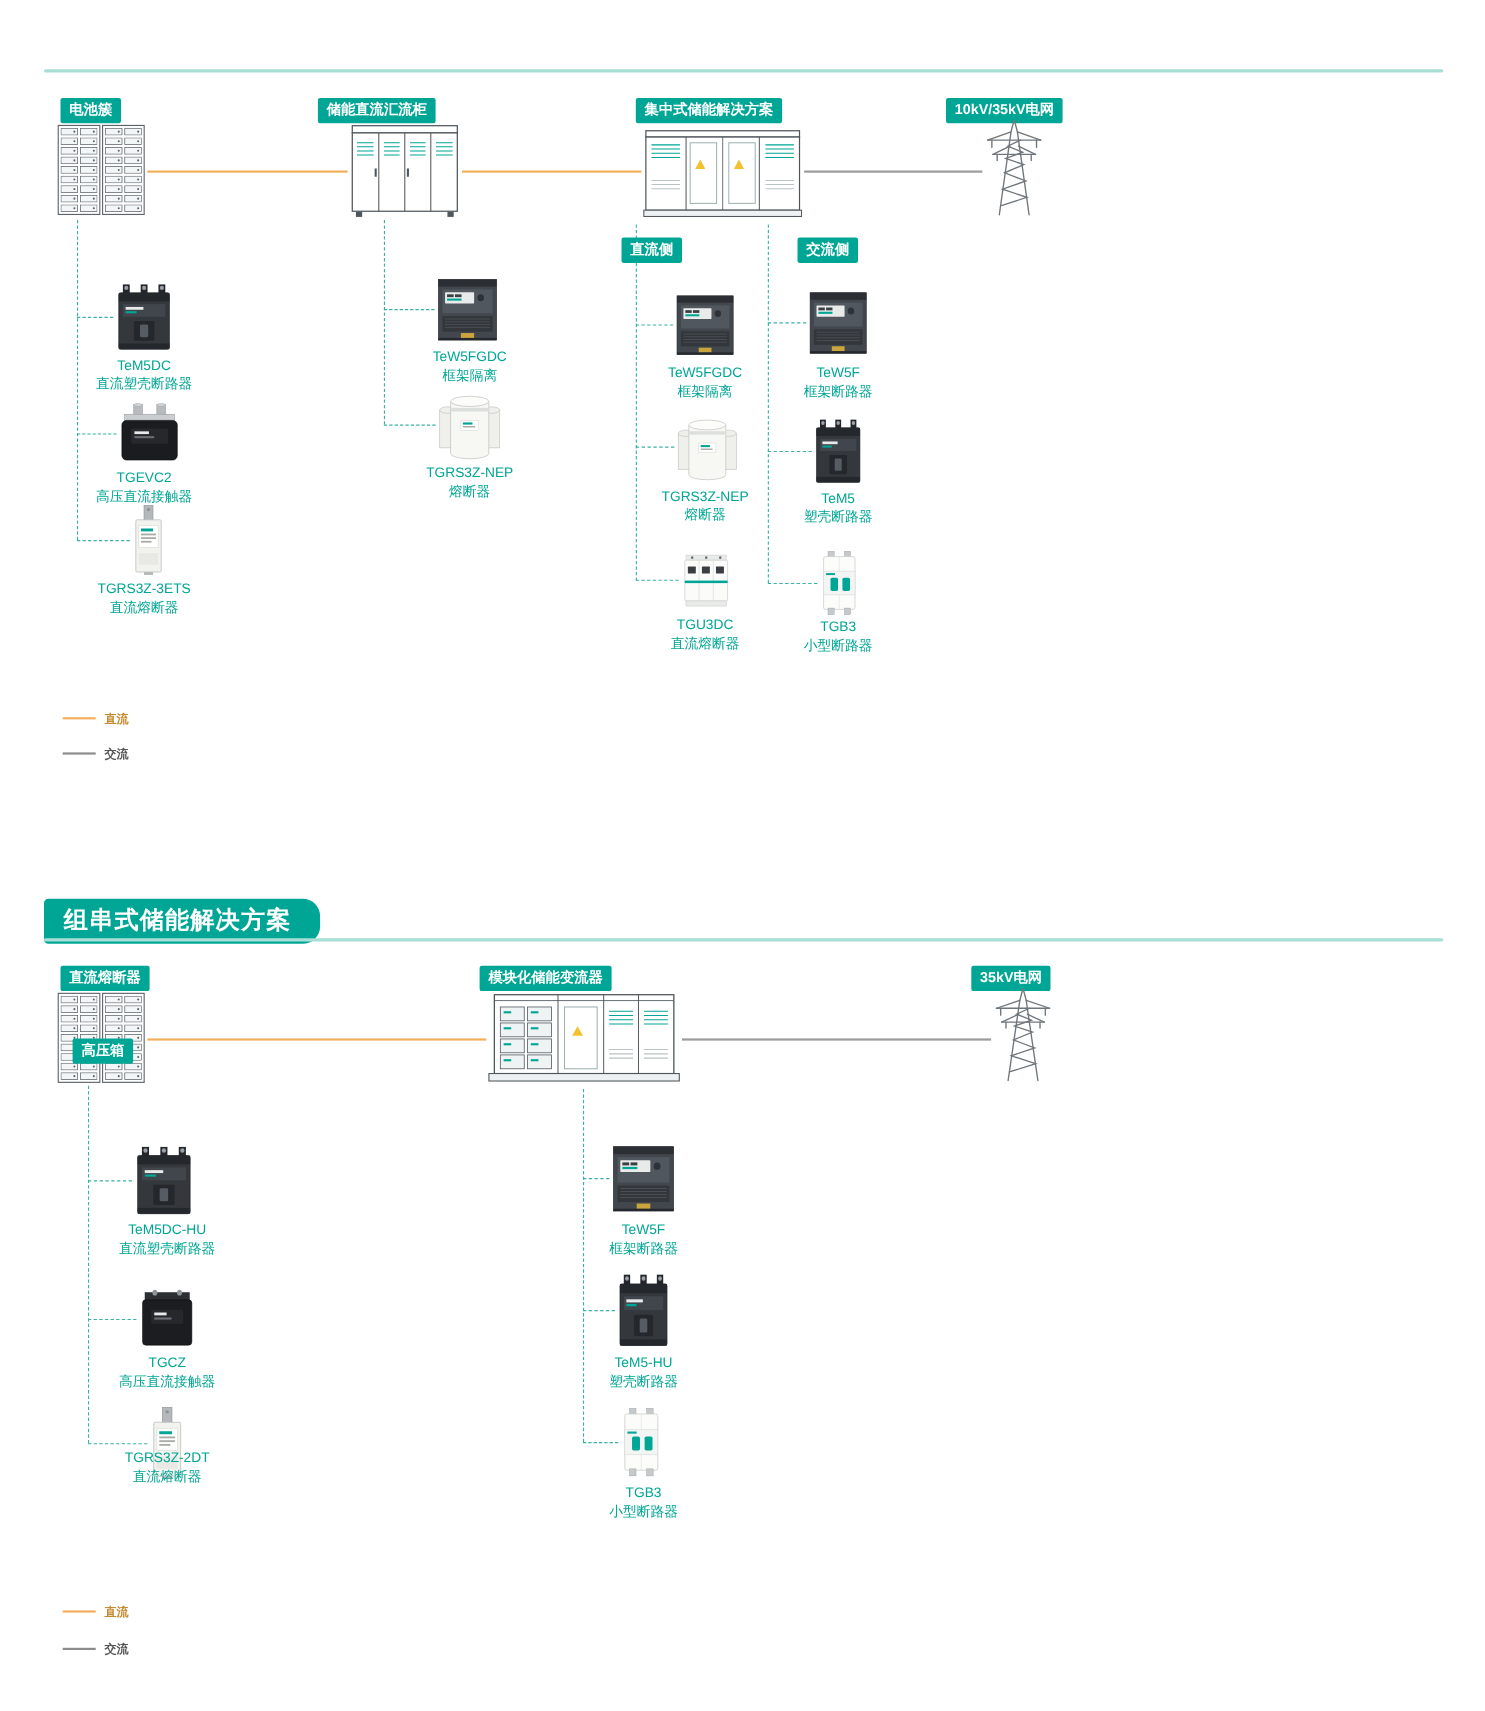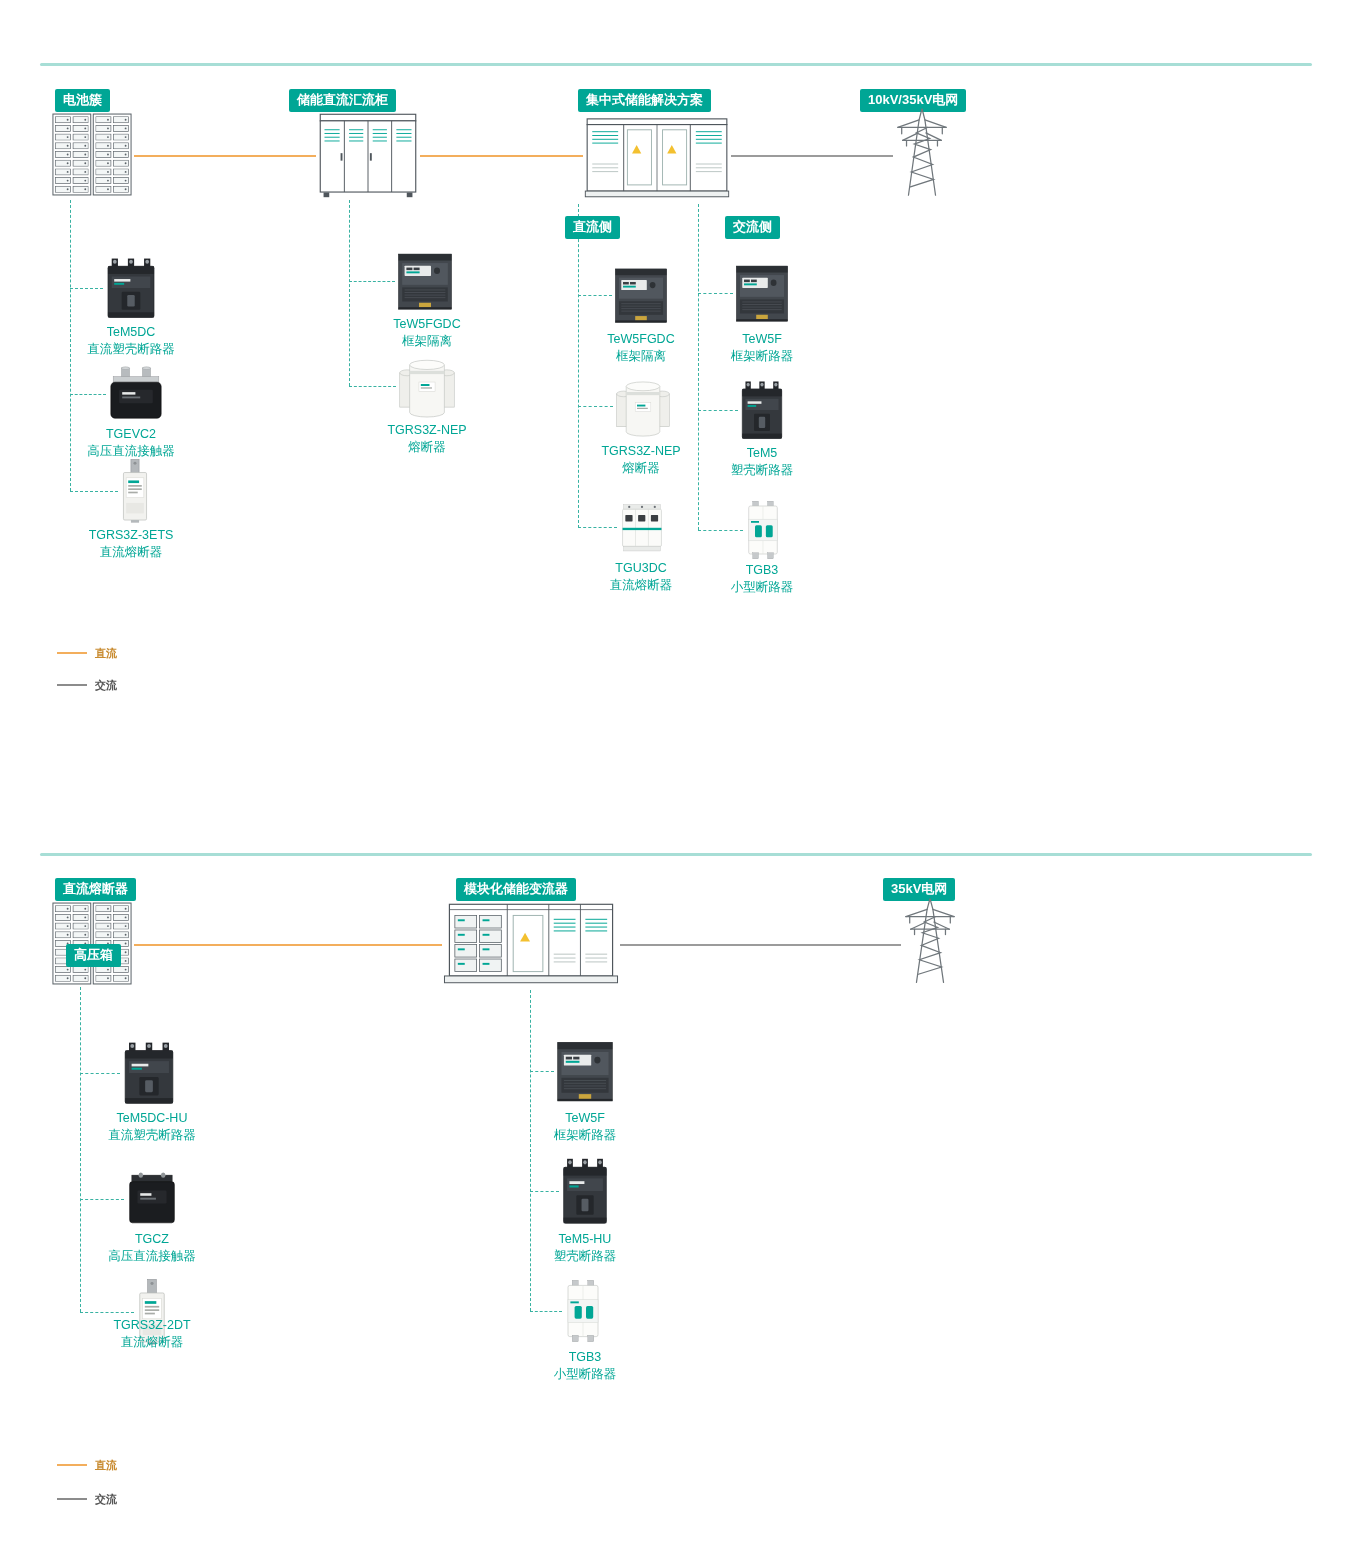--- a/index.html
+++ b/index.html
@@ -436,30 +436,31 @@
   <div class="caption" style="left:697px;top:562px">
     <div>TGB3</div>
     <div>小型断路器</div>
   </div>
 
   <div class="legend-line dc" style="left:57px;top:652px"></div>
   <div class="legend-label dc" style="left:95px;top:646px">直流</div>
   <div class="legend-line ac" style="left:57px;top:684px"></div>
   <div class="legend-label ac" style="left:95px;top:678px">交流</div>
 
+  <div class="title-badge" style="left:40px;top:817px">组串式储能解决方案</div>
   <div class="title-line" style="left:40px;top:853px;width:1272px"></div>
 
   <div class="eq-label" style="left:55px;top:878px">直流熔断器</div>
   <div class="icon" style="left:50px;top:900px;width:84px;height:87px">
     <svg viewBox="0 0 100 100" preserveAspectRatio="none">
         <use href="#sym-battery"></use>
       </svg>
   </div>
 
-  <div class="eq-label" style="left:456px;top:878px">模块化储能变流器</div>
+  <div class="eq-label" style="left:436px;top:878px">模块化储能变流器</div>
   <div class="icon" style="left:442px;top:898px;width:178px;height:92px">
     <svg viewBox="0 0 180 95" preserveAspectRatio="none">
         <use href="#sym-modconv"></use>
       </svg>
   </div>
 
   <div class="eq-label" style="left:883px;top:878px">35kV电网</div>
   <div class="icon" style="left:901px;top:895px;width:58px;height:90px">
     <svg viewBox="0 0 60 100" preserveAspectRatio="none">
         <use href="#sym-tower"></use>

